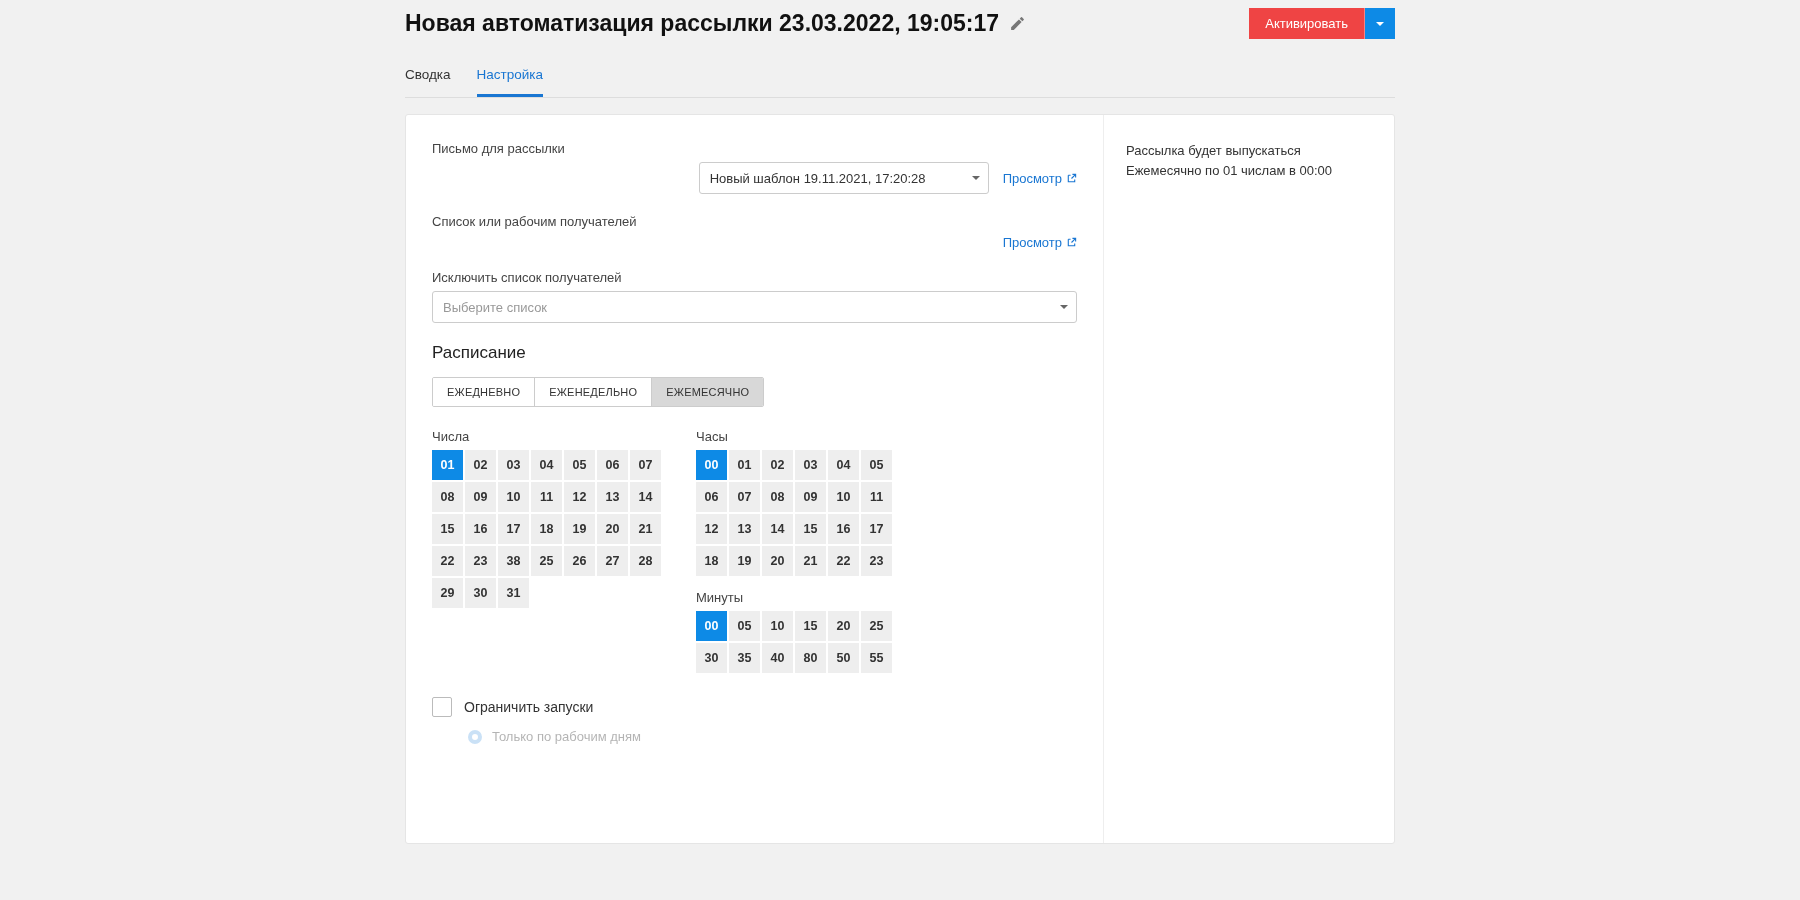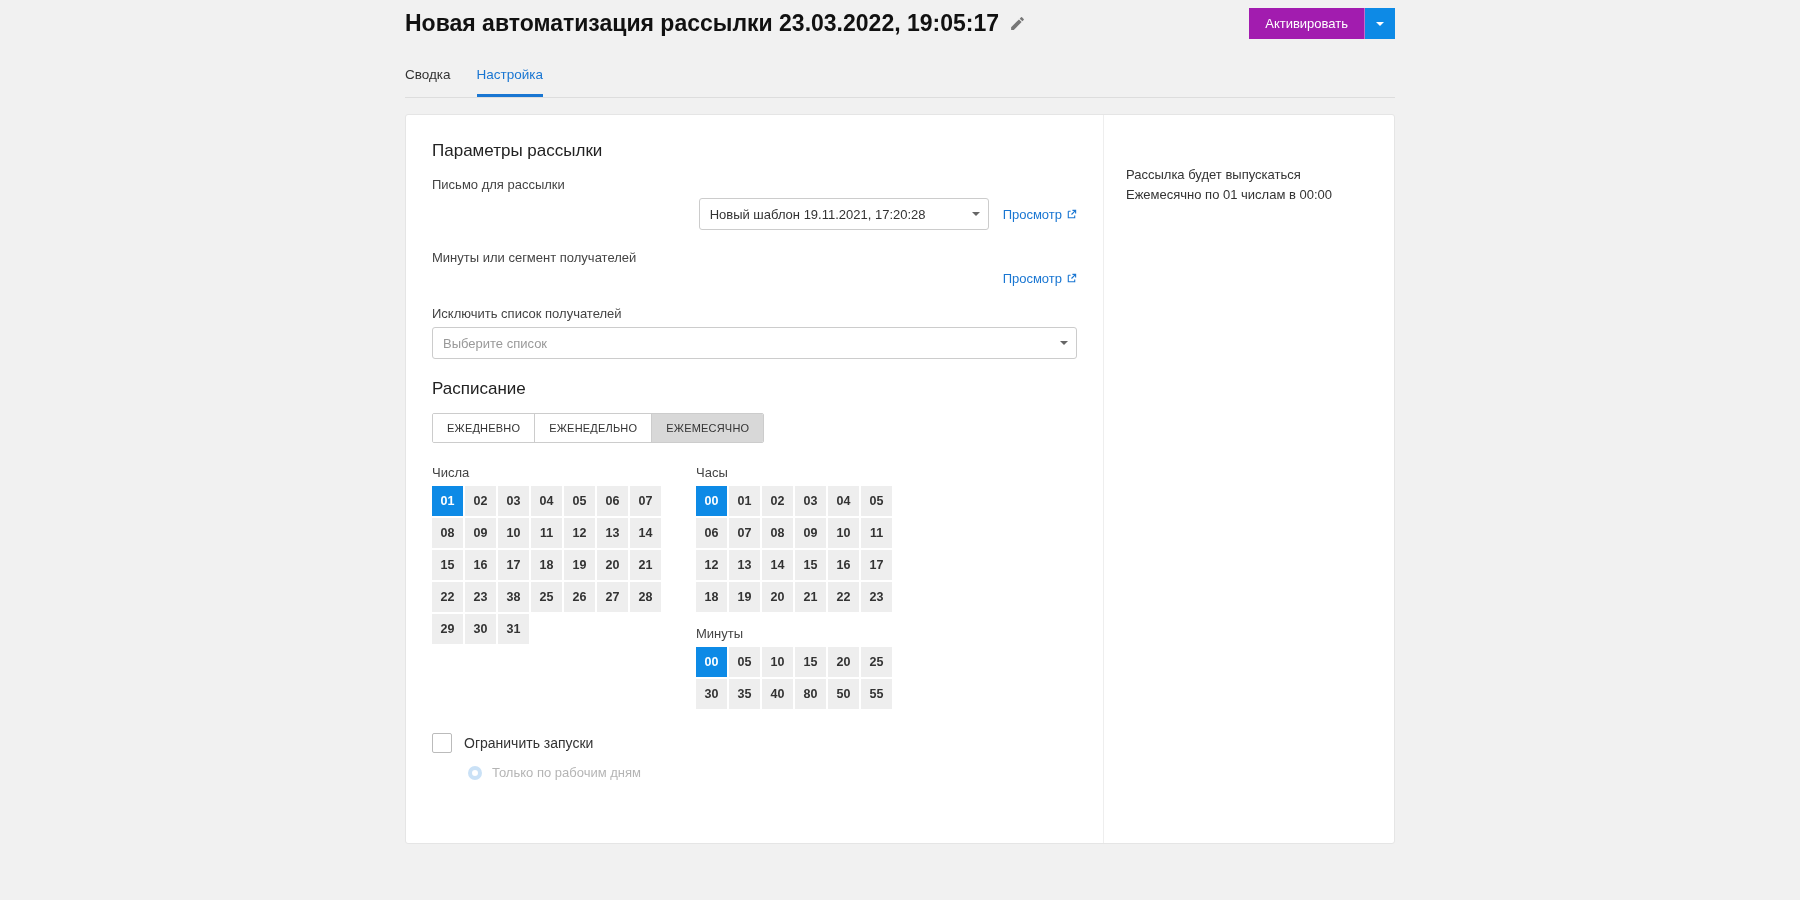--- a/index.html
+++ b/index.html
@@ -5,29 +5,29 @@
 * { box-sizing: border-box; margin: 0; padding: 0; }
 body { font-family: "Segoe UI", Arial, sans-serif; background: #f1f1f1; color: #333; font-size: 13px; }
 .page { width: 1492px; height: 900px; margin: 0 auto; position: relative; }
 .container { width: 990px; margin: 0 auto; }
 .header-row { display: flex; align-items: center; justify-content: space-between; padding: 8px 0 18px 0; }
 .title-wrap { display: flex; align-items: center; gap: 10px; }
 .page-title { font-size: 23px; font-weight: 700; color: #111; }
 .edit-icon { color: #777; cursor: pointer; }
 .edit-icon svg { width: 17px; height: 17px; display: block; }
 .activate-split { display: flex; }
-.btn-activate { background: #a21caf; color: #fff; border: none; padding: 8px 16px; font-size: 13px; cursor: pointer; border-right: 1px solid rgba(255,255,255,.35); }
+.btn-activate { background: #ef4444; color: #fff; border: none; padding: 8px 16px; font-size: 13px; cursor: pointer; border-right: 1px solid rgba(255,255,255,.35); }
 .btn-activate-more { background: #0d8ae6; color: #fff; border: none; padding: 8px 10px; cursor: pointer; display: flex; align-items: center; }
 .btn-activate-more svg { width: 10px; height: 10px; }
 .tabs { display: flex; gap: 26px; border-bottom: 1px solid #ddd; }
 .tab { padding: 10px 0 12px 0; font-size: 13.5px; color: #333; cursor: pointer; border-bottom: 3px solid transparent; }
 .tab.active { color: #1976d2; border-bottom-color: #1976d2; }
 .panel { background: #fff; border: 1px solid #e5e5e5; border-radius: 3px; margin-top: 16px; display: flex; min-height: 730px; }
 .panel-main { flex: 1; padding: 26px 26px 0 26px; border-right: 1px solid #eee; }
-.panel-side { width: 290px; padding: 26px 22px; margin-top: 24px; }
+.panel-side { width: 290px; padding: 26px 22px; }
 .section-heading { font-size: 17px; font-weight: 400; color: #222; margin-bottom: 16px; }
 .field-label { font-size: 13px; color: #444; margin-bottom: 6px; display: block; }
 .form-row { margin-bottom: 20px; }
 .inline-row { display: flex; align-items: center; gap: 14px; justify-content: flex-end; }
 .select-narrow { width: 290px; position: relative; }
 .select-wide { width: 100%; position: relative; }
 .select-box { width: 100%; border: 1px solid #ccc; border-radius: 3px; background: #fff; height: 32px; padding: 0 28px 0 10px; font-size: 13px; color: #333; display: flex; align-items: center; cursor: pointer; }
 .select-box.placeholder { color: #999; }
 .select-caret { position: absolute; right: 8px; top: 50%; transform: translateY(-50%); pointer-events: none; color: #666; }
 .select-caret svg { width: 10px; height: 10px; display: block; }
@@ -77,21 +77,20 @@
       </div>
     </div>
 
     <div class="tabs">
       <div class="tab">Сводка</div>
       <div class="tab active">Настройка</div>
     </div>
 
     <div class="panel">
       <div class="panel-main">
-        <div class="section-heading">Параметры рассылки</div>
 
         <div class="form-row">
           <label class="field-label">Письмо для рассылки</label>
           <div class="inline-row">
             <div class="select-narrow">
               <div class="select-box">
                 <span>Новый шаблон 19.11.2021, 17:20:28</span>
               </div>
               <span class="select-caret">
                   <svg viewBox="0 0 10 10" fill="currentColor">
@@ -102,21 +101,21 @@
             <a class="link-preview">
               <span>Просмотр</span>
               <svg viewBox="0 0 24 24" fill="none" stroke="currentColor" stroke-width="2.4">
                   <path d="M14 3h7v7M21 3l-9 9M5 5h5M5 5v14h14v-5"></path>
                 </svg>
             </a>
           </div>
         </div>
 
         <div class="form-row">
-          <label class="field-label">Минуты или сегмент получателей</label>
+          <label class="field-label">Список или рабочим получателей</label>
           <div class="inline-row">
             <a class="link-preview">
               <span>Просмотр</span>
               <svg viewBox="0 0 24 24" fill="none" stroke="currentColor" stroke-width="2.4">
                   <path d="M14 3h7v7M21 3l-9 9M5 5h5M5 5v14h14v-5"></path>
                 </svg>
             </a>
           </div>
         </div>
 

